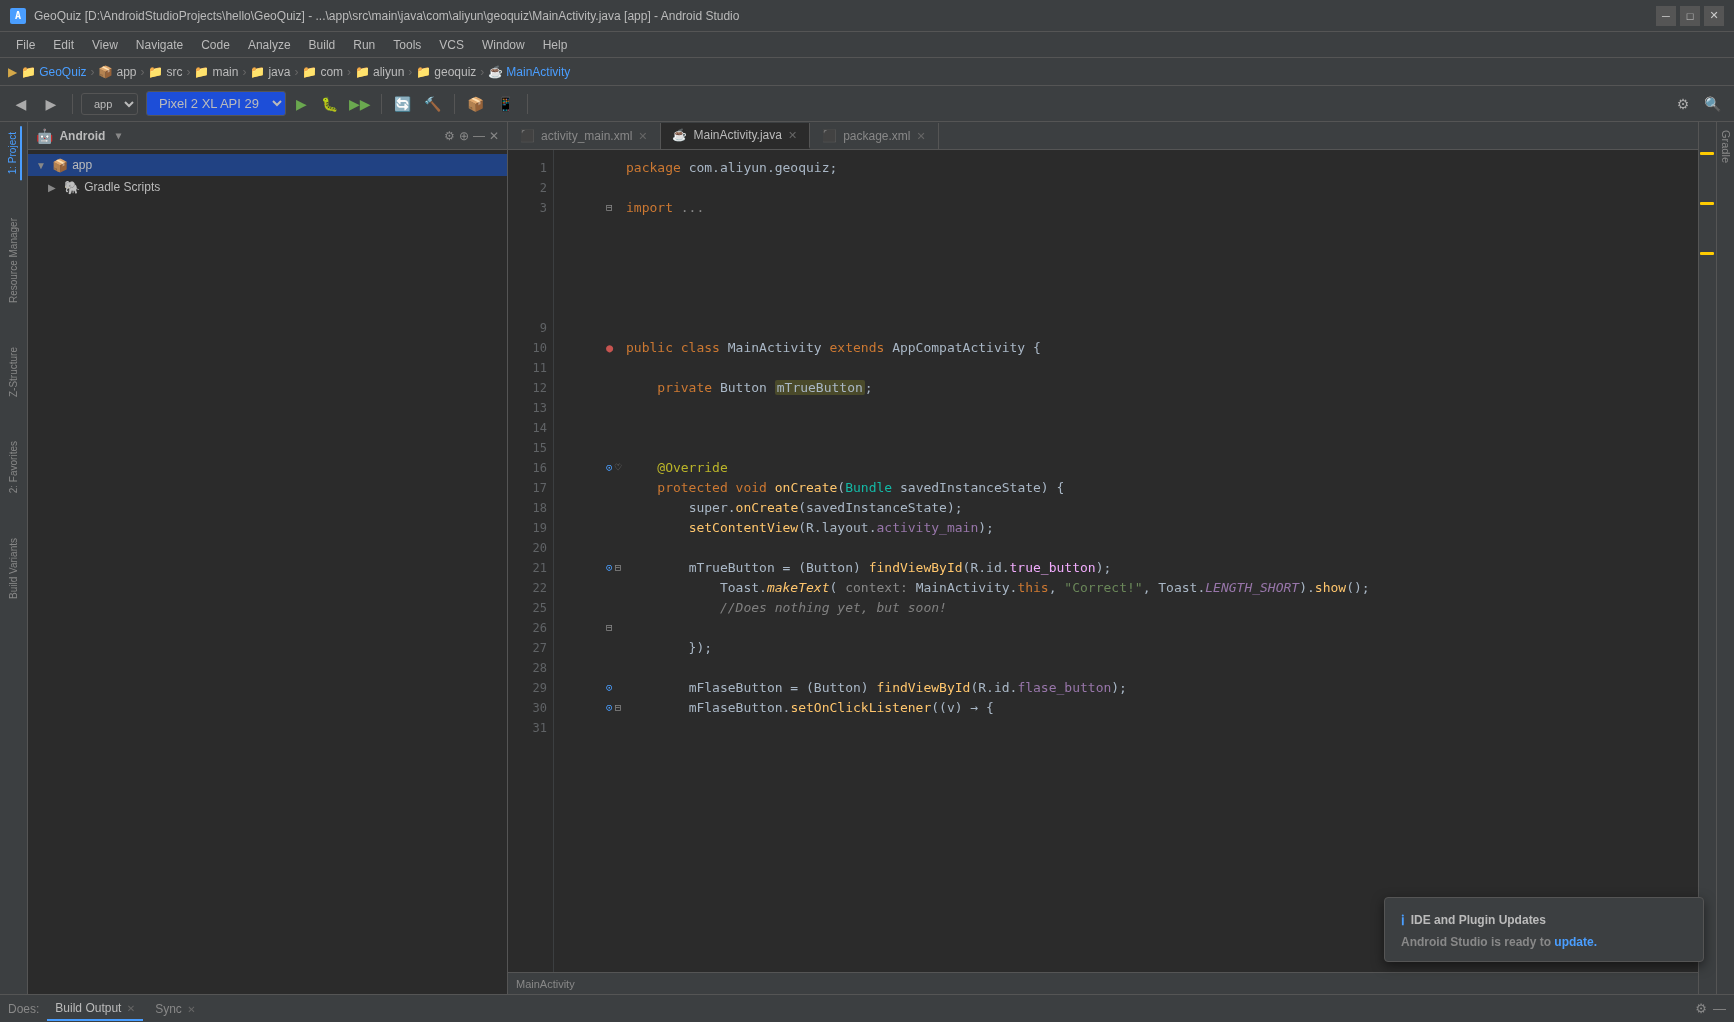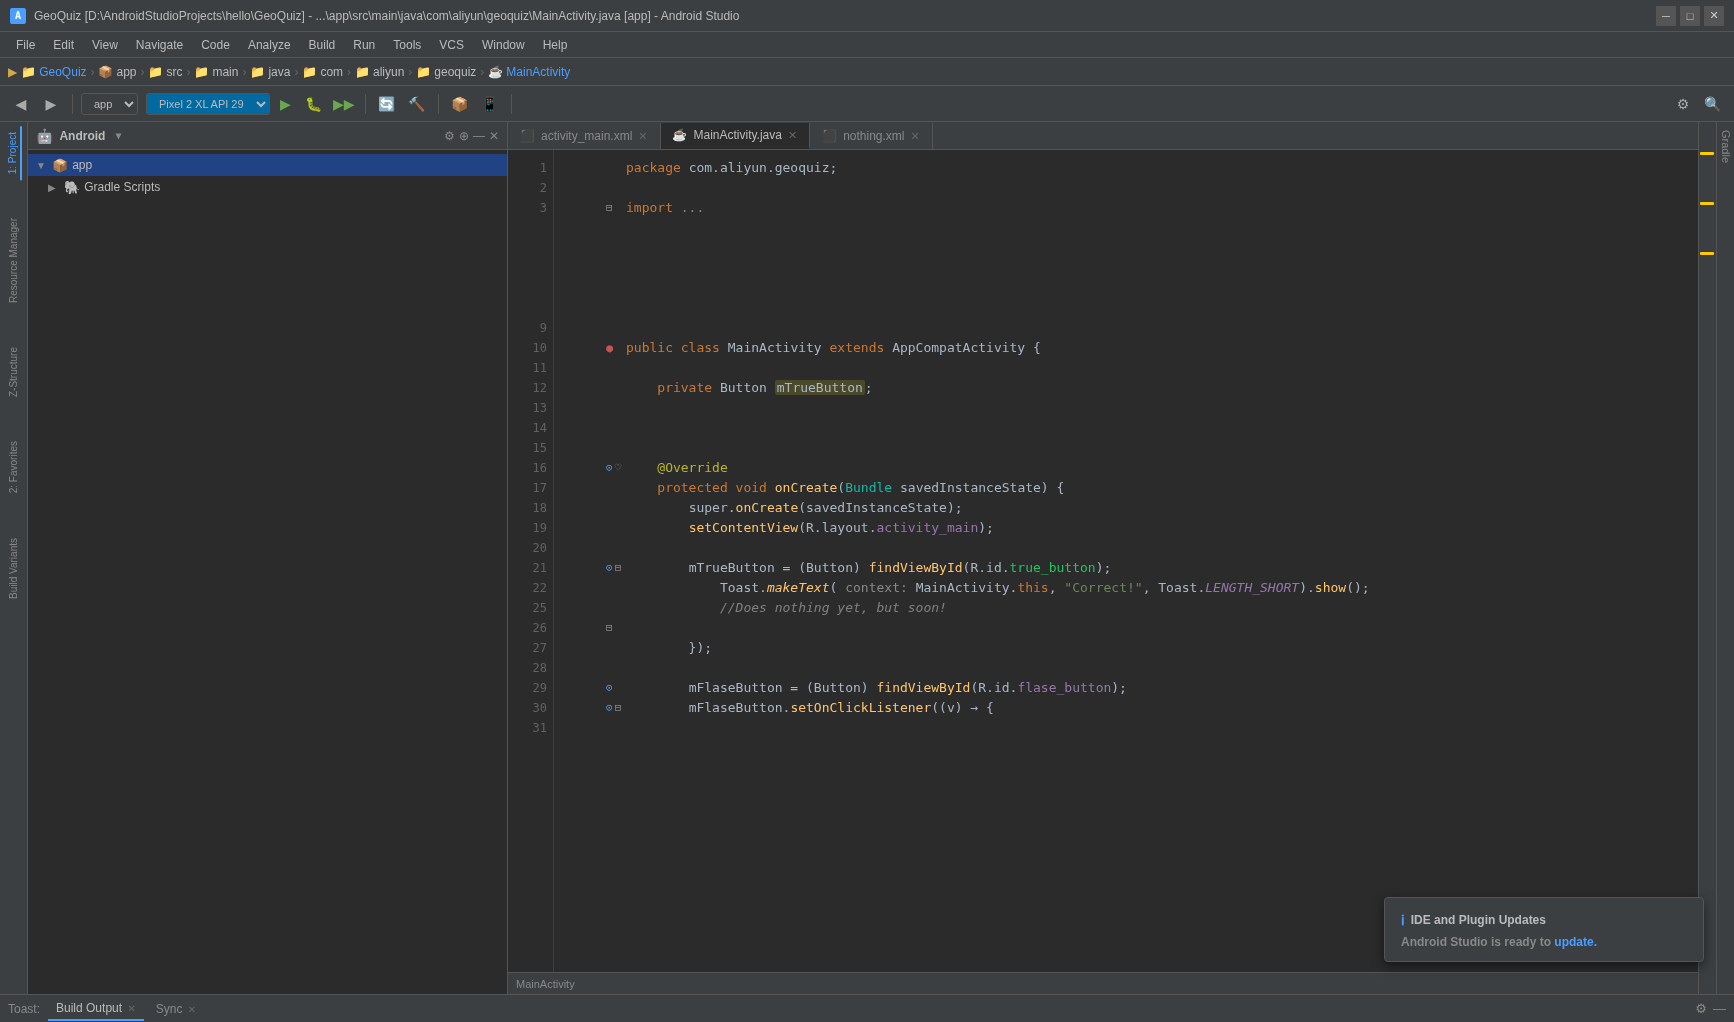--- a/index.html
+++ b/index.html
@@ -103,22 +103,22 @@
       display: flex; align-items: center; justify-content: center;
       font-size: 14px;
       border-radius: 3px;
     }
     .toolbar-separator { width: 1px; height: 20px; background: #555; margin: 0 4px; }
     .toolbar-run-btn {
       background: transparent; border: none; color: #6aa84f; cursor: pointer;
       font-size: 18px; padding: 0 6px;
     }
     .device-selector {
-      background: #0369a1; border: 1px solid #555; color: #bbb;
-      padding: 3px 8px; font-size: 11px; font-family: Arial, sans-serif;
+      background: #1d4ed8; border: 1px solid #555; color: #bbb;
+      padding: 3px 8px; font-size: 13px; font-family: Arial, sans-serif;
       border-radius: 3px; cursor: pointer;
     }
     .app-selector {
       background: #3c3f41; border: 1px solid #555; color: #bbb;
       padding: 3px 8px; font-size: 11px; font-family: Arial, sans-serif;
       border-radius: 3px; cursor: pointer; margin-right: 4px;
     }
 
     
     #main-layout {
@@ -520,21 +520,21 @@
         <span>activity_main.xml</span>
         <span class="tab-close">✕</span>
       </div>
       <div class="editor-tab active">
         <span class="tab-icon-java" style="color:#4a9eff;">☕</span>
         <span>MainActivity.java</span>
         <span class="tab-close">✕</span>
       </div>
       <div class="editor-tab">
         <span class="tab-icon-strings" style="color:#6aa84f;">⬛</span>
-        <span>nothing.xml</span>
+        <span>package.xml</span>
         <span class="tab-close">✕</span>
       </div>
     </div>
 
     <div id="editor-content">
       <div id="line-numbers">
         <div>1</div>
         <div>2</div>
         <div>3</div>
         <div>&nbsp;</div>
@@ -670,21 +670,21 @@
         <div class="code-line">
             <div class="gutter"></div>
             <span>&nbsp;</span>
           </div>
 
         <div class="code-line">
           <div class="gutter" style="display:flex; gap:2px;">
             <span style="color:#4a9eff; font-size:11px;">⊙</span>
             <span style="color:#888; font-size:11px;">⊟</span>
           </div>
-          <span>&nbsp;&nbsp;&nbsp;&nbsp;&nbsp;&nbsp;&nbsp;&nbsp;<span style="color:#a9b7c6;">mTrueButton</span> = (<span style="color:#a9b7c6;">Button</span>) <span class="method">findViewById</span>(<span style="color:#a9b7c6;">R</span>.id.<span style="color:#22c55e;text-align:center;">true_button</span>);</span>
+          <span>&nbsp;&nbsp;&nbsp;&nbsp;&nbsp;&nbsp;&nbsp;&nbsp;<span style="color:#a9b7c6;">mTrueButton</span> = (<span style="color:#a9b7c6;">Button</span>) <span class="method">findViewById</span>(<span style="color:#a9b7c6;">R</span>.id.<span style="color:#f0abfc;text-align:center;">true_button</span>);</span>
         </div>
 
         <div class="code-line">
           <div class="gutter"></div>
           <span>&nbsp;&nbsp;&nbsp;&nbsp;&nbsp;&nbsp;&nbsp;&nbsp;&nbsp;&nbsp;&nbsp;&nbsp;<span style="color:#a9b7c6;">Toast</span>.<span class="method" style="font-style:italic;">makeText</span>( <span style="color:#888;">context:</span> <span style="color:#a9b7c6;">MainActivity</span>.<span class="kw">this</span>, <span class="str">"Correct!"</span>, <span style="color:#a9b7c6;">Toast</span>.<span style="color:#9876aa; font-style:italic;">LENGTH_SHORT</span>).<span class="method">show</span>();</span>
         </div>
 
         <div class="code-line">
           <div class="gutter"></div>
           <span>&nbsp;&nbsp;&nbsp;&nbsp;&nbsp;&nbsp;&nbsp;&nbsp;&nbsp;&nbsp;&nbsp;&nbsp;<span class="comment">//Does nothing yet, but soon!</span></span>
@@ -736,21 +736,21 @@
   </div>
 
   <div id="gradle-panel">
     <div class="gradle-vtab">Gradle</div>
   </div>
 
 </div>
 
 <div id="bottom-panel">
   <div id="bottom-tabs">
-    <span style="color:#888; font-family:Arial,sans-serif; font-size:12px; margin-right:4px;">Toast:</span>
+    <span style="color:#888; font-family:Arial,sans-serif; font-size:12px; margin-right:4px;">Does:</span>
     <span class="bottom-tab-label active">
       Build Output
       <span class="bottom-tab-close">✕</span>
     </span>
     <span class="bottom-tab-label">
       Sync
       <span class="bottom-tab-close">✕</span>
     </span>
     <div class="bottom-tools">
       <button class="bottom-tool-btn">⚙</button>

